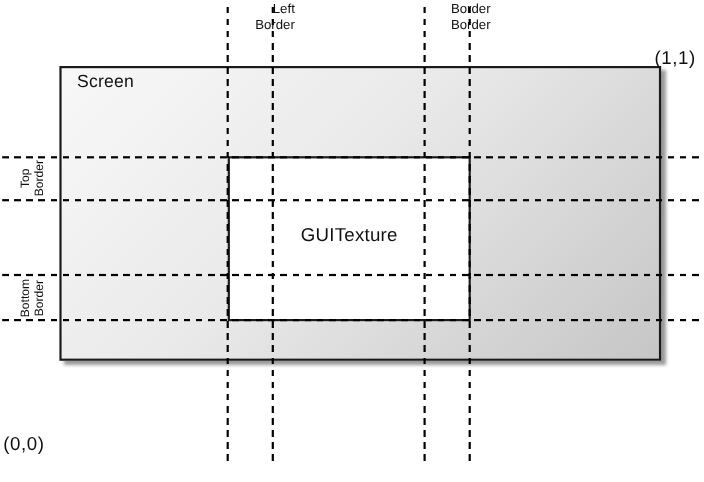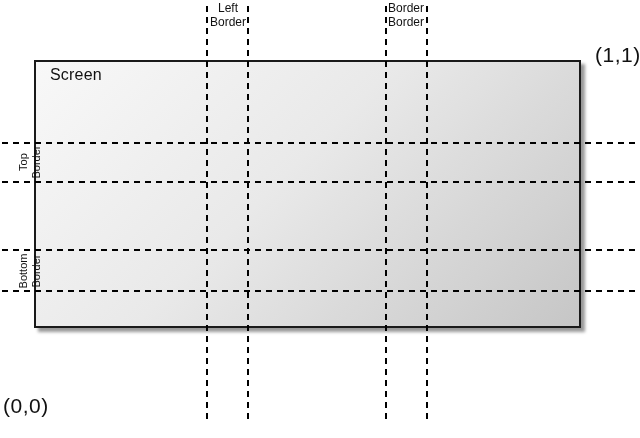--- a/index.html
+++ b/index.html
@@ -15,21 +15,21 @@
     position:relative;
     width:640px;height:438px;
     overflow:hidden;
     font-family:"Liberation Sans", sans-serif;
     color:var(--text-color);
     background:#ffffff;
   }
   
   .screen-rect{
     position:absolute;
-    left:34px;top:60px;width:547px;height:268px;
+    left:54px;top:60px;width:547px;height:268px;
     box-sizing:border-box;
     border:2px solid var(--screen-border);
     background:linear-gradient(135deg, var(--gradient-top-left) 0%, #e9e9e9 45%, var(--gradient-bottom-right) 100%);
     box-shadow:4px 4px 3px rgba(0,0,0,0.40);
     z-index:1;
   }
   .screen-label{
     position:absolute;
     left:14px;top:4px;
     font-size:16px;
@@ -68,21 +68,21 @@
   .v3{left:385px;}
   .v4{left:426px;}
   .h1{top:142px;}
   .h2{top:181px;}
   .h3{top:249px;}
   .h4{top:290px;}
   
   .pair-label{
     position:absolute;
     top:1px;width:80px;
-    text-align:center;
+    text-align:right;
     font-size:12px;line-height:14px;
     background:transparent;
     z-index:4;
   }
   .pair-label .ln{display:block;}
   .left-border-label{left:188px;}
   .right-border-label{left:366px;}
   
   .side-label{
     position:absolute;
@@ -92,36 +92,39 @@
     transform-origin:center center;
     z-index:4;
     white-space:nowrap;
   }
   .side-label .ln{display:block;}
   .top-border-label{left:8px;top:149px;width:44px;height:26px;}
   .bottom-border-label{left:7px;top:258px;width:46px;height:26px;}
   
   .coord{
     position:absolute;
-    font-size:21px;
+    font-size:17px;
     z-index:4;
     letter-spacing:0.5px;
   }
   .coord-topright{left:595px;top:43px;}
   .coord-origin{left:3px;top:394px;text-align:center;}
 </style>
 </head>
 <body>
 
 <div class="stage">
 
   <div class="screen-rect">
     <div class="screen-label">Screen</div>
   </div>
 
+  <div class="guitexture-rect">
+    <div class="guitexture-label">GUITexture</div>
+  </div>
 
   <div class="vline v1"></div>
   <div class="vline v2"></div>
   <div class="vline v3"></div>
   <div class="vline v4"></div>
 
   <div class="hline h1"></div>
   <div class="hline h2"></div>
   <div class="hline h3"></div>
   <div class="hline h4"></div>

